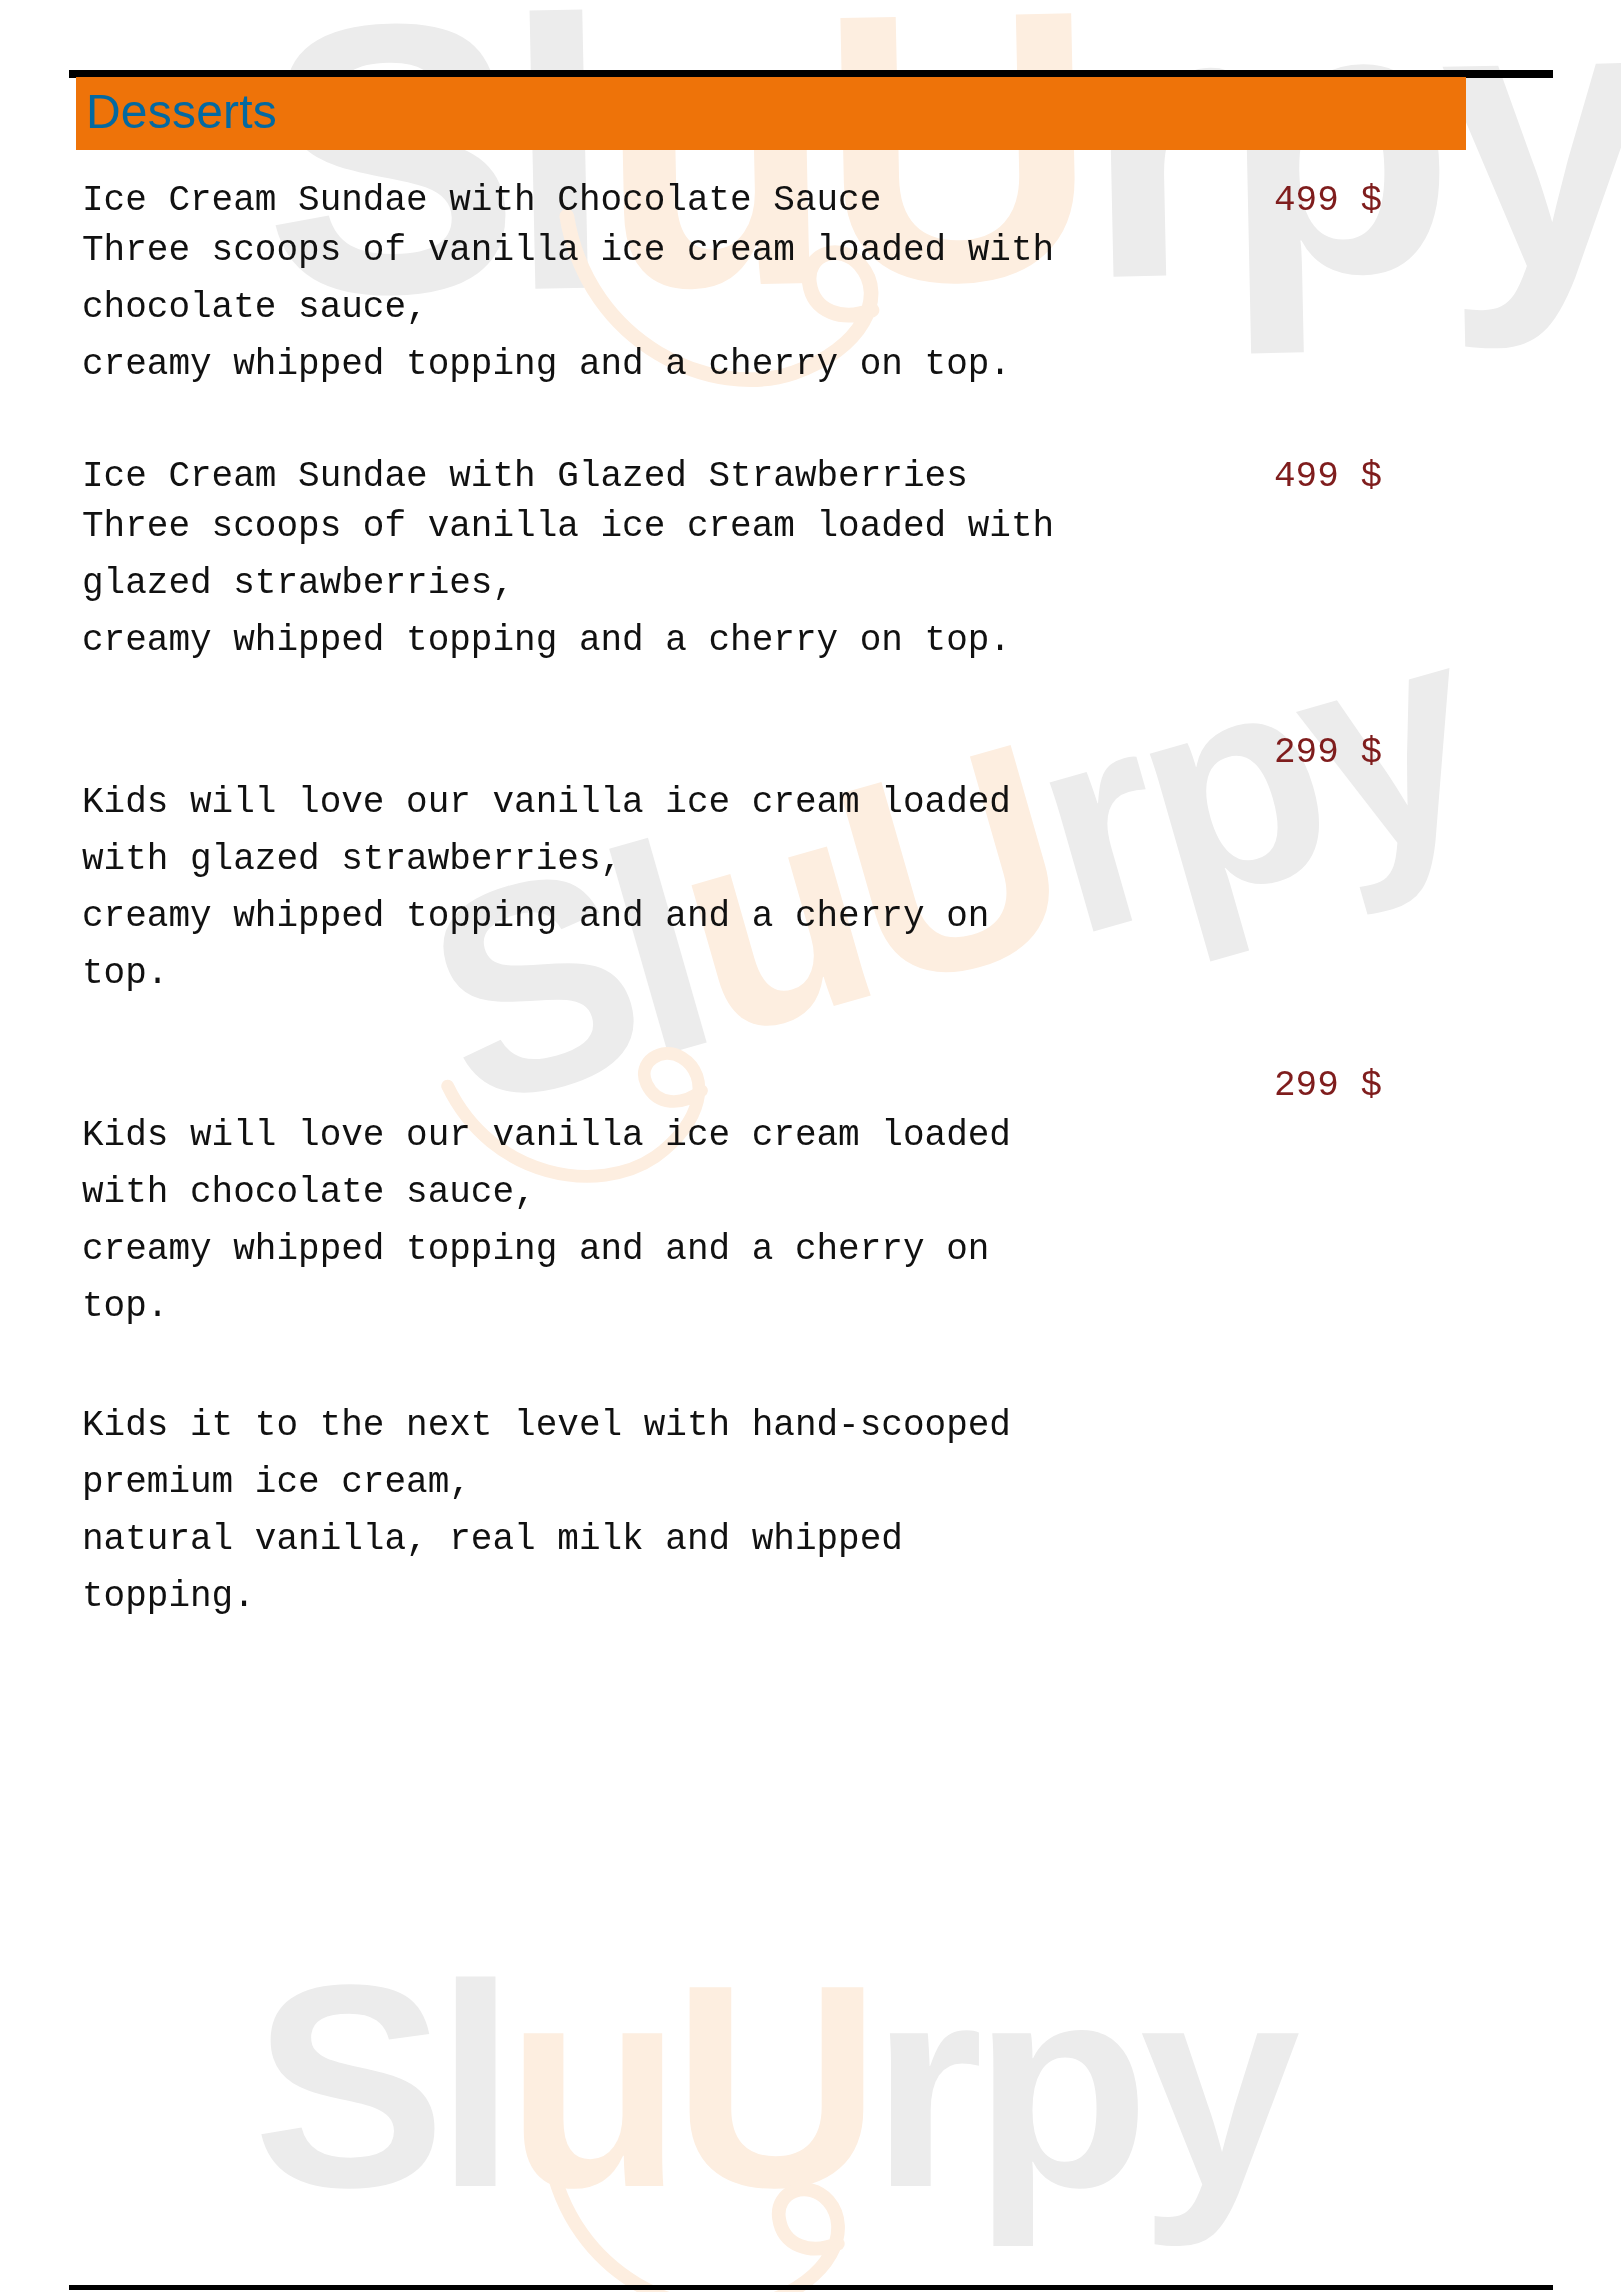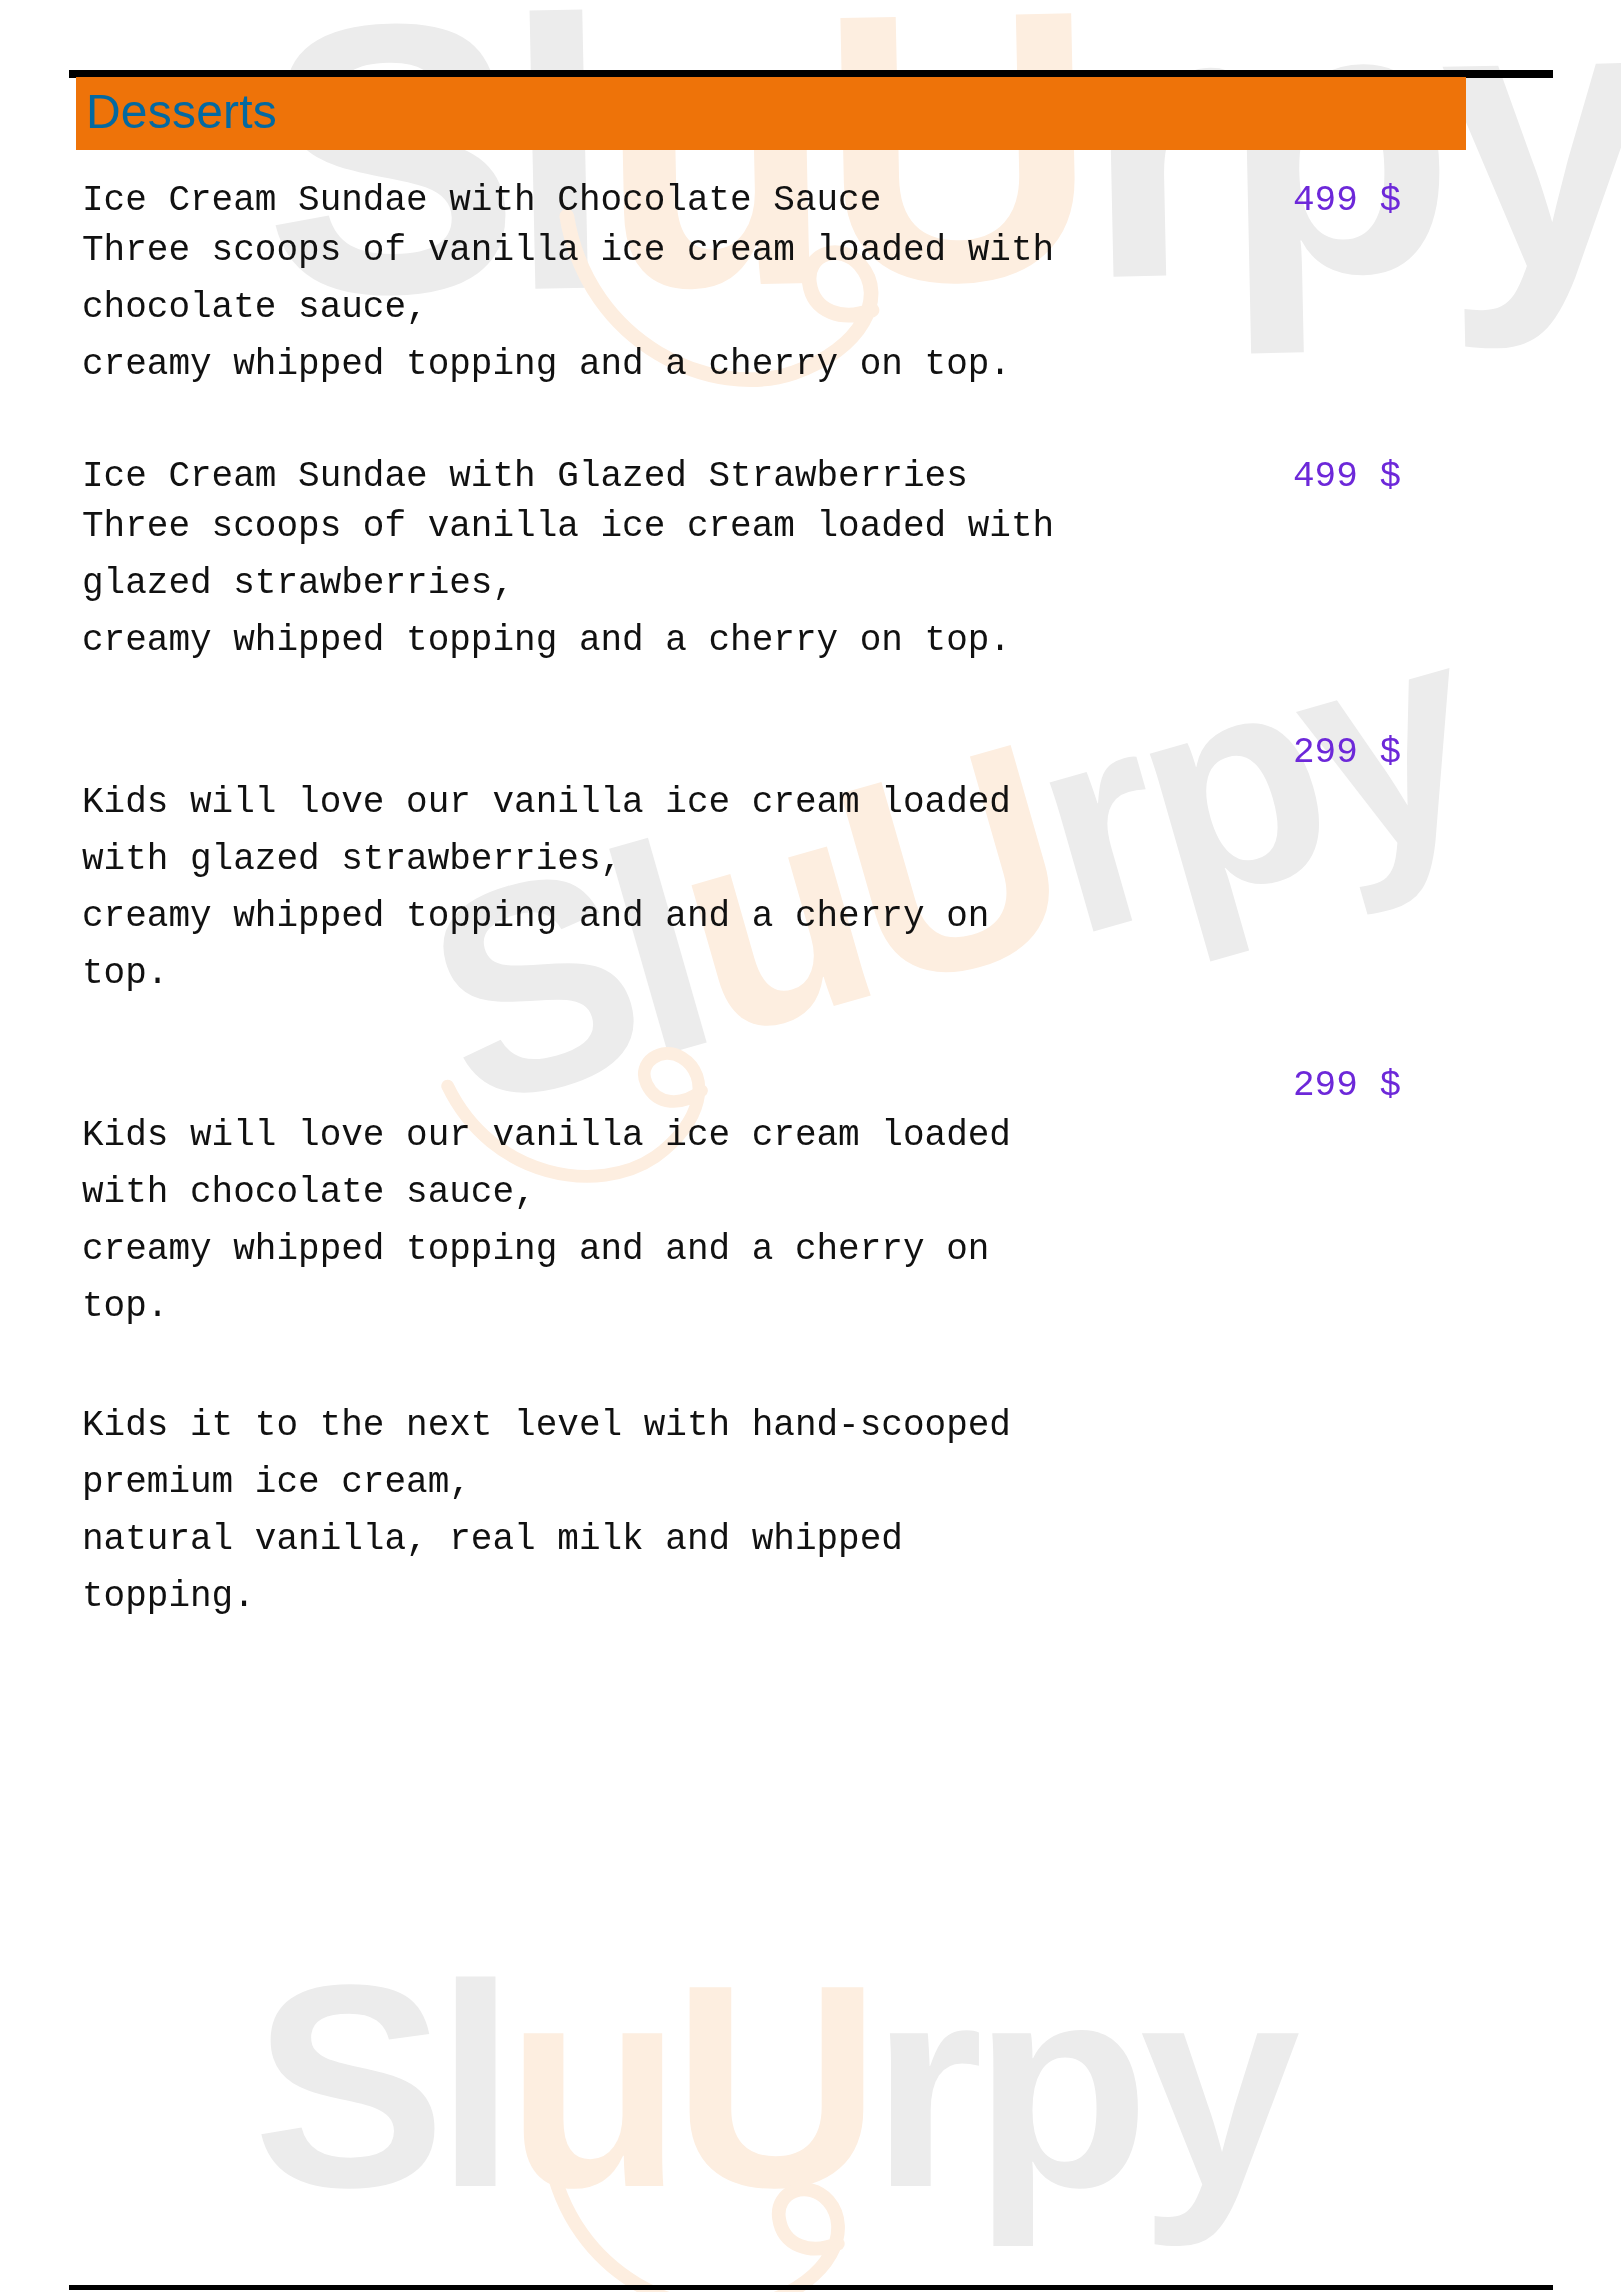--- a/index.html
+++ b/index.html
@@ -128,24 +128,24 @@
     left: 0;
     top: 0;
     font-size: 36px;
     color: #111111;
     line-height: 43px;
     white-space: pre;
   }
 
   .item-price {
     position: absolute;
-    right: 73px;
+    right: 92px;
     top: 0;
     font-size: 36px;
-    color: #6d28d9;
+    color: #7f1d1d;
     line-height: 43px;
     white-space: nowrap;
   }
 
   .item-desc {
     margin: 0;
     padding: 0;
     font-size: 36px;
     color: #111111;
     line-height: 57px;

